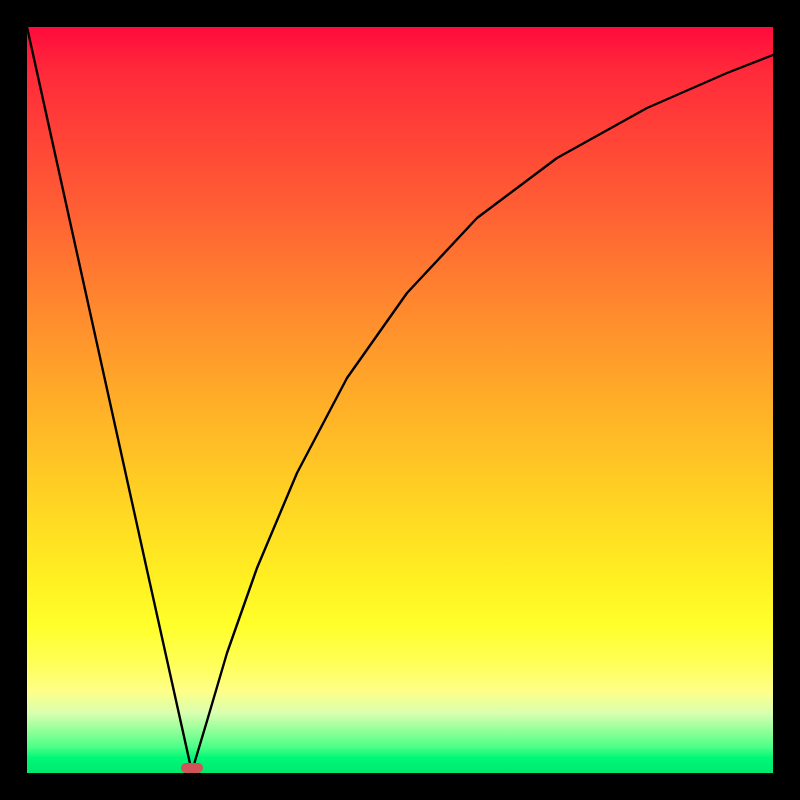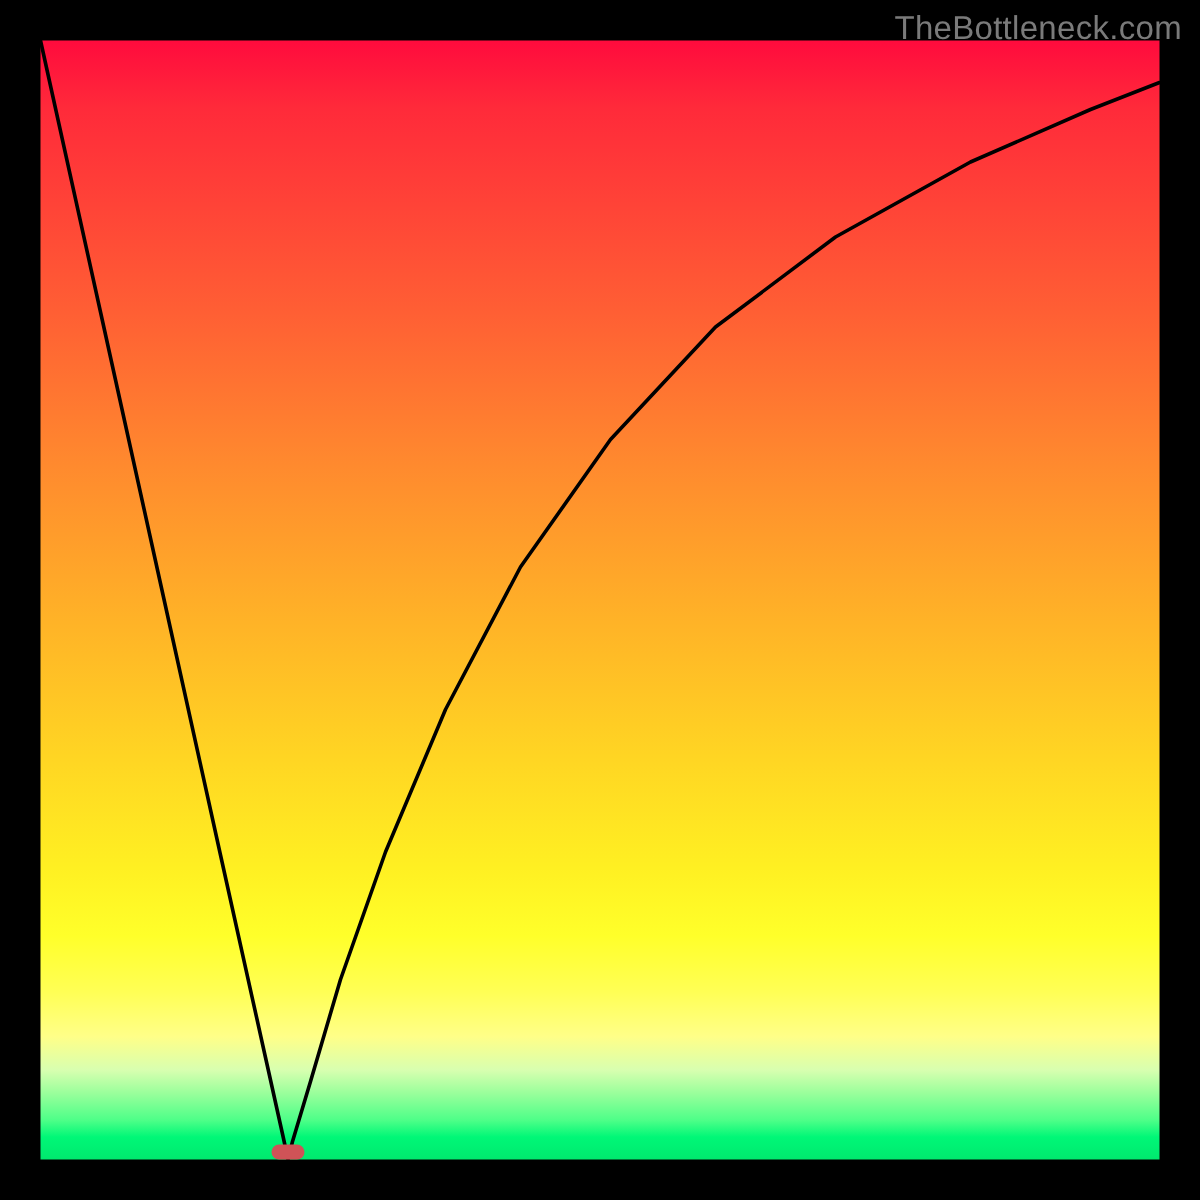--- a/index.html
+++ b/index.html
@@ -68,20 +68,19 @@
     background: #cf5357;
     
     left: 154px; 
     bottom: 0px;
   }
 </style>
 </head>
 <body>
 
 <div class="frame">
-  <div class="watermark">TheBottleneck.com</div>
   <div class="plot-area">
     <svg class="curve-svg" viewBox="0 0 746 746">
       <path id="curve-path" fill="none" stroke="#000" stroke-width="2.4" stroke-linejoin="round" stroke-linecap="round" d="M0.0 0.0 L40.0 181.0 L80.0 362.0 L120.0 543.0 L150.0 678.0 L162.0 732.0 L165.0 746.0 L168.0 734.0 L180.0 694.0 L200.0 626.0 L230.0 541.0 L270.0 446.0 L320.0 351.0 L380.0 266.0 L450.0 191.0 L530.0 131.0 L620.0 81.0 L700.0 46.0 L746.0 28.0"></path>
     </svg>
     <div class="minpoint" style="left: 154px;"></div>
   </div>
 </div>
 
 </body></html>

